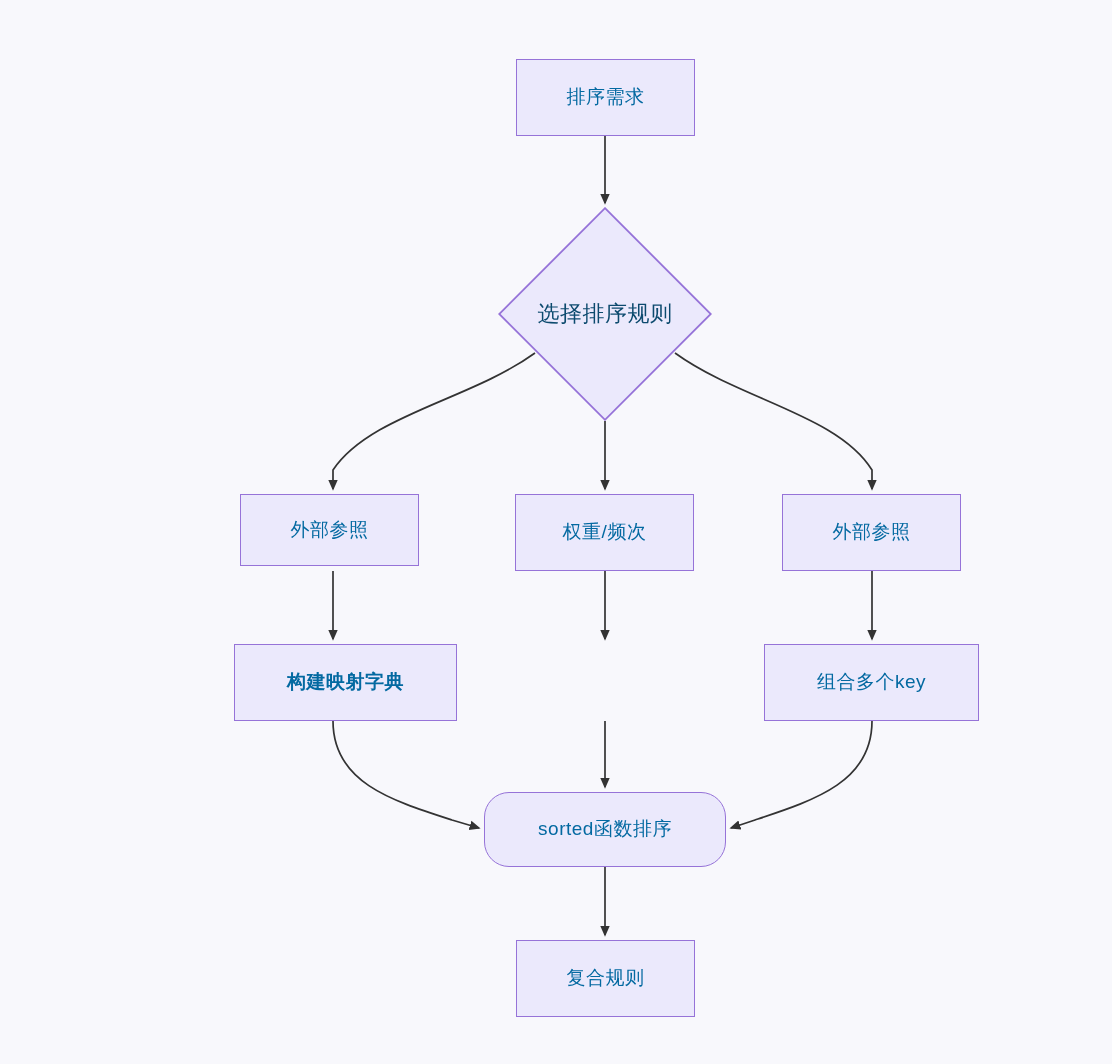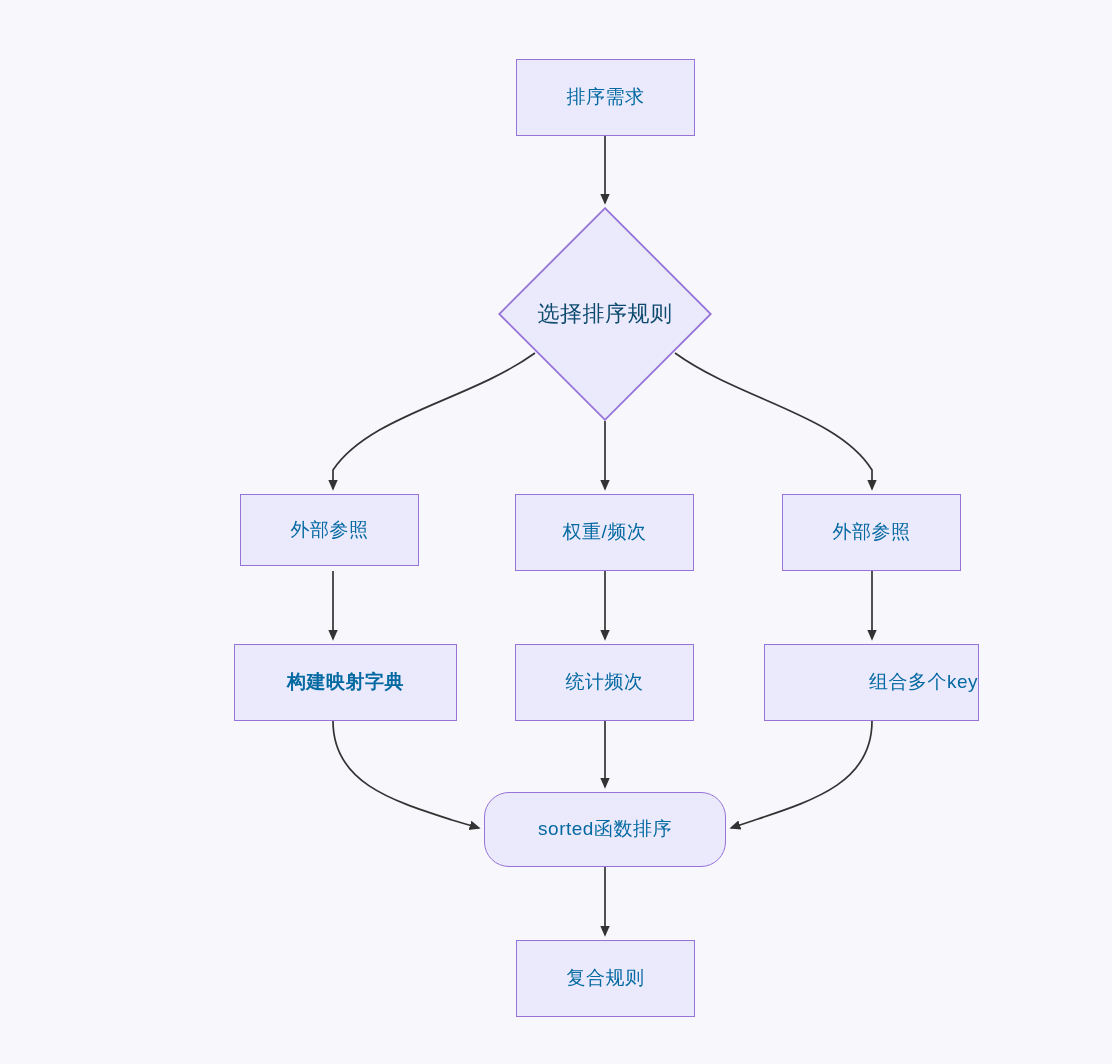--- a/index.html
+++ b/index.html
@@ -130,25 +130,22 @@
   </div>
 
   <div class="node" style="left:782px; top:494px; width:179px; height:77px;">
     <span class="node-label">外部参照</span>
   </div>
 
   <div class="node" style="left:234px; top:644px; width:223px; height:77px;font-weight:bold;">
     <span class="node-label">构建映射字典</span>
   </div>
 
-  <div class="node" style="left:515px; top:644px; width:179px; height:77px;">
-    <span class="node-label">统计频次</span>
-  </div>
 
-  <div class="node" style="left:764px; top:644px; width:215px; height:77px;justify-content:flex-end;">
+  <div class="node" style="left:764px; top:644px; width:215px; height:77px;">
     <span class="node-label">组合多个key</span>
   </div>
 
   <div class="node" style="left:484px; top:792px; width:242px; height:75px;border-radius:25px;">
     <span class="node-label">sorted函数排序</span>
   </div>
 
   <div class="node" style="left:516px; top:940px; width:179px; height:77px;">
     <span class="node-label">复合规则</span>
   </div>

